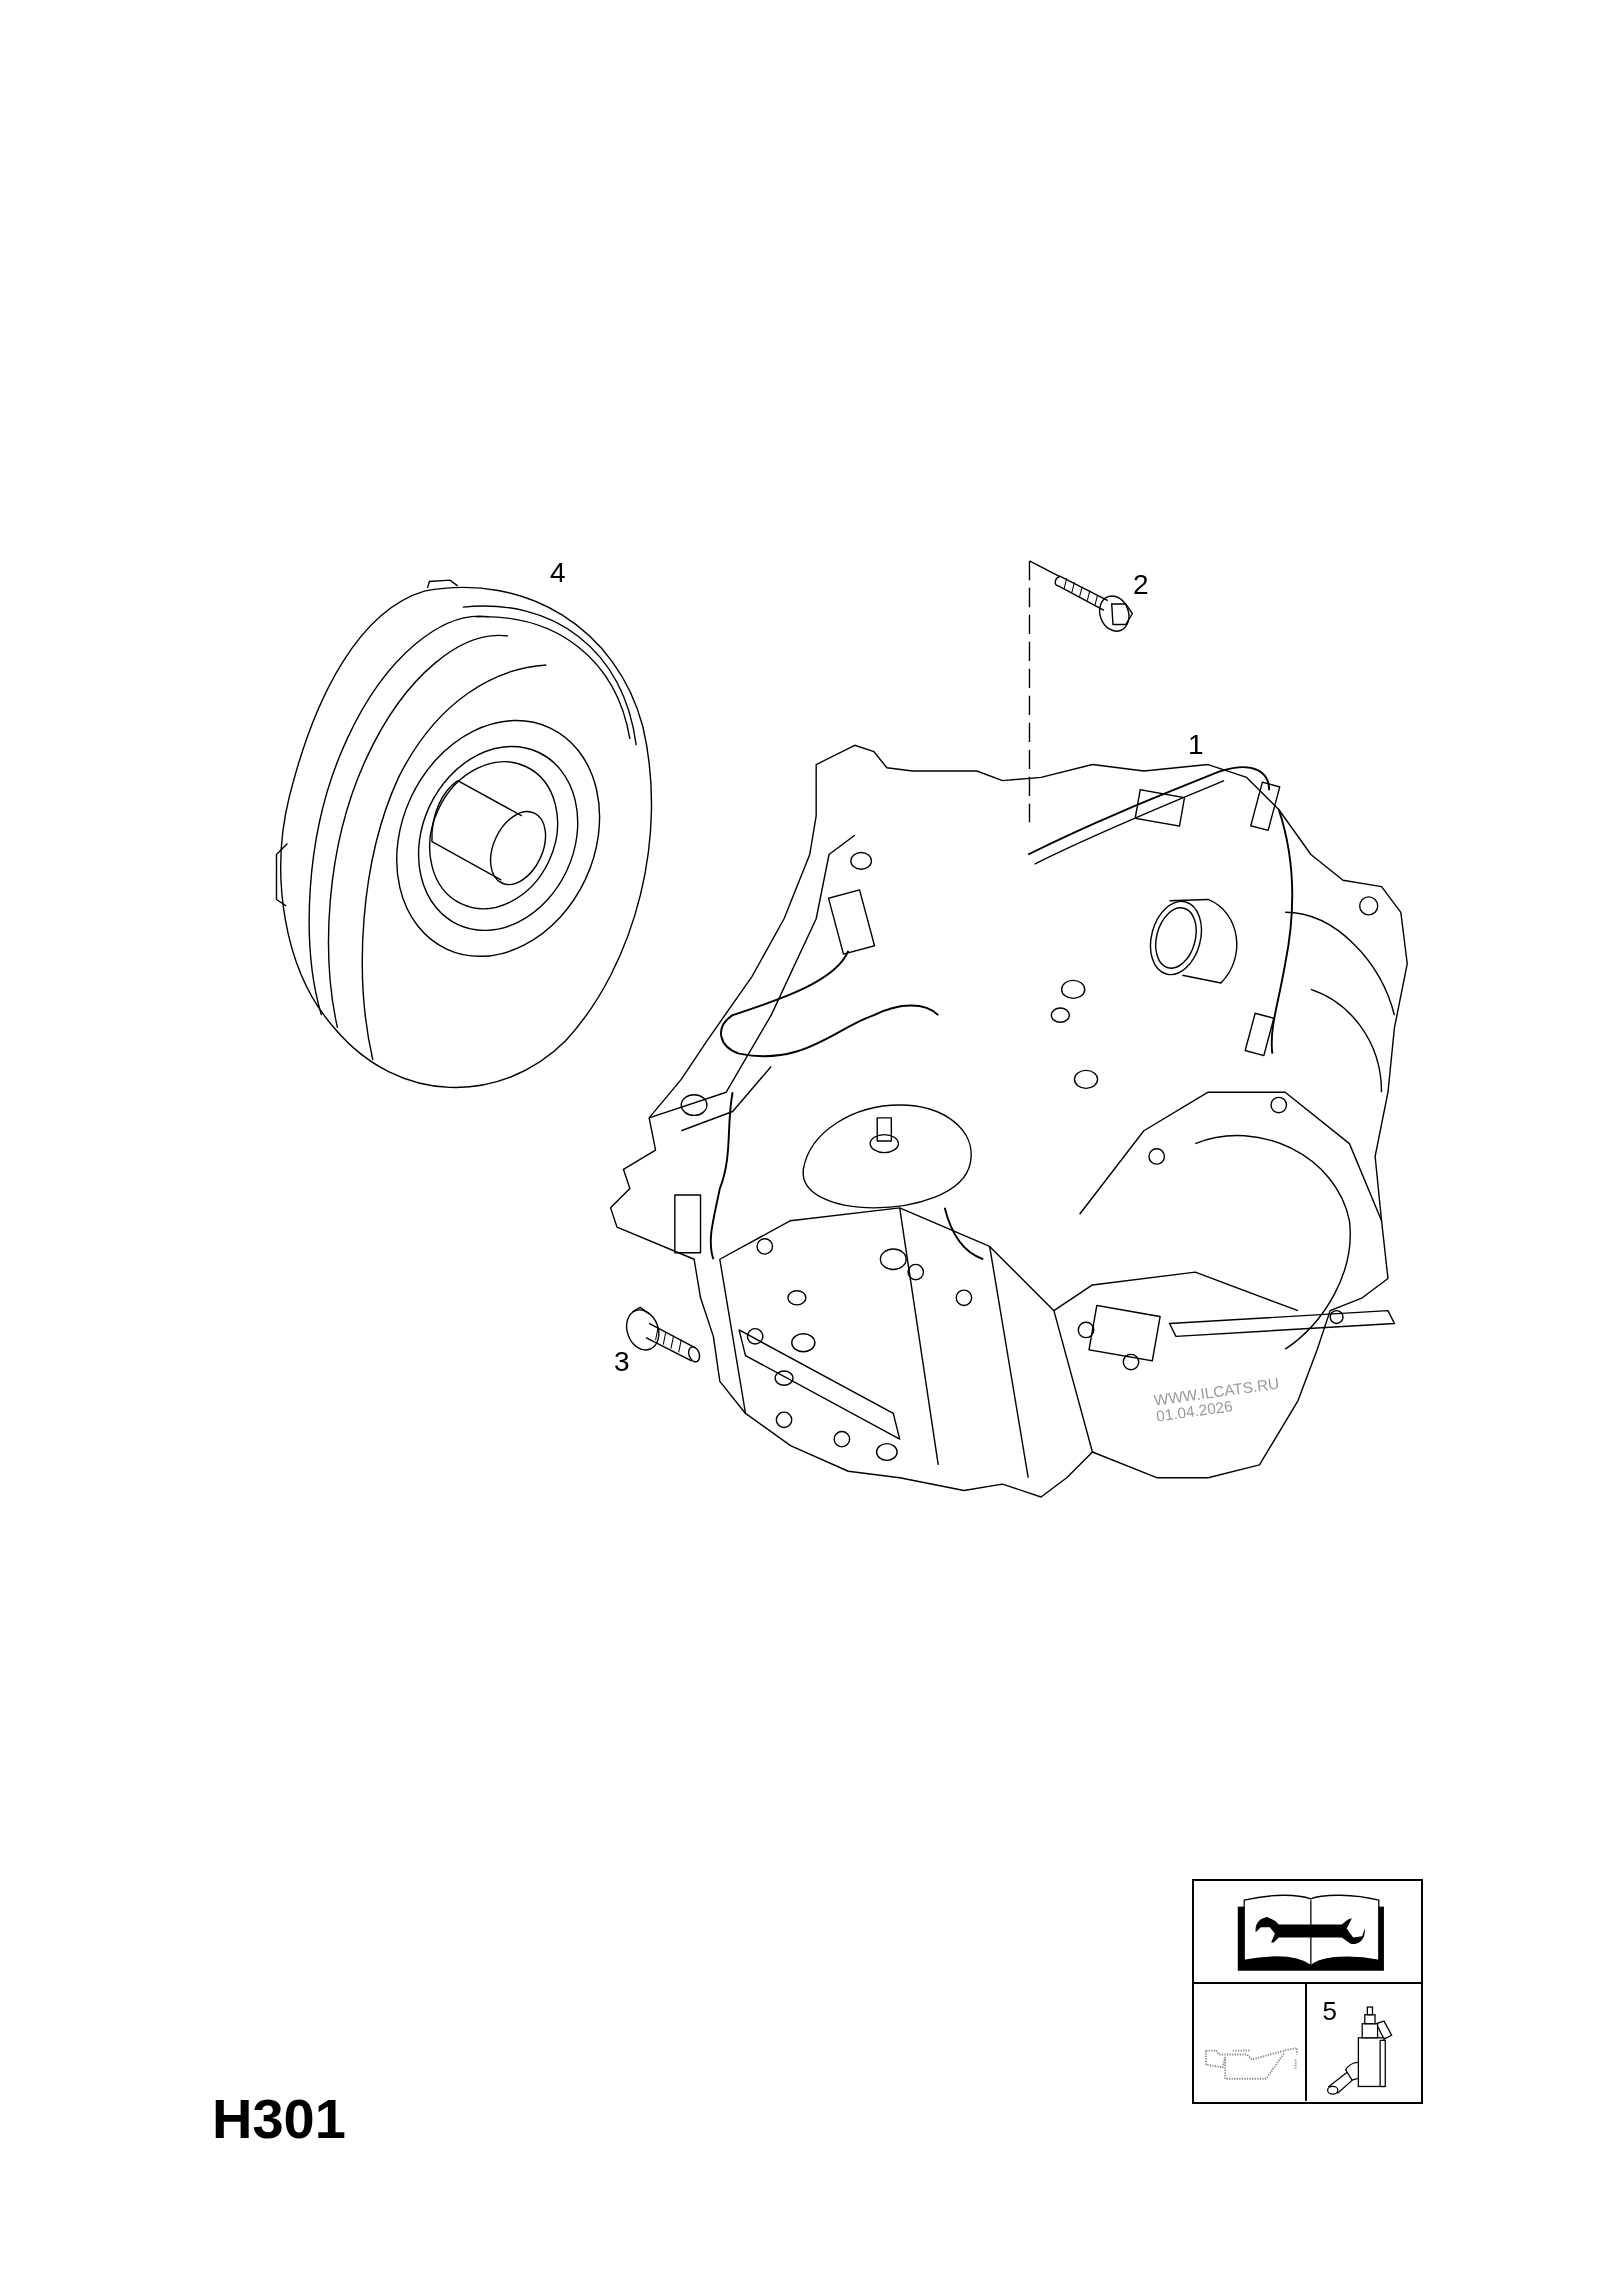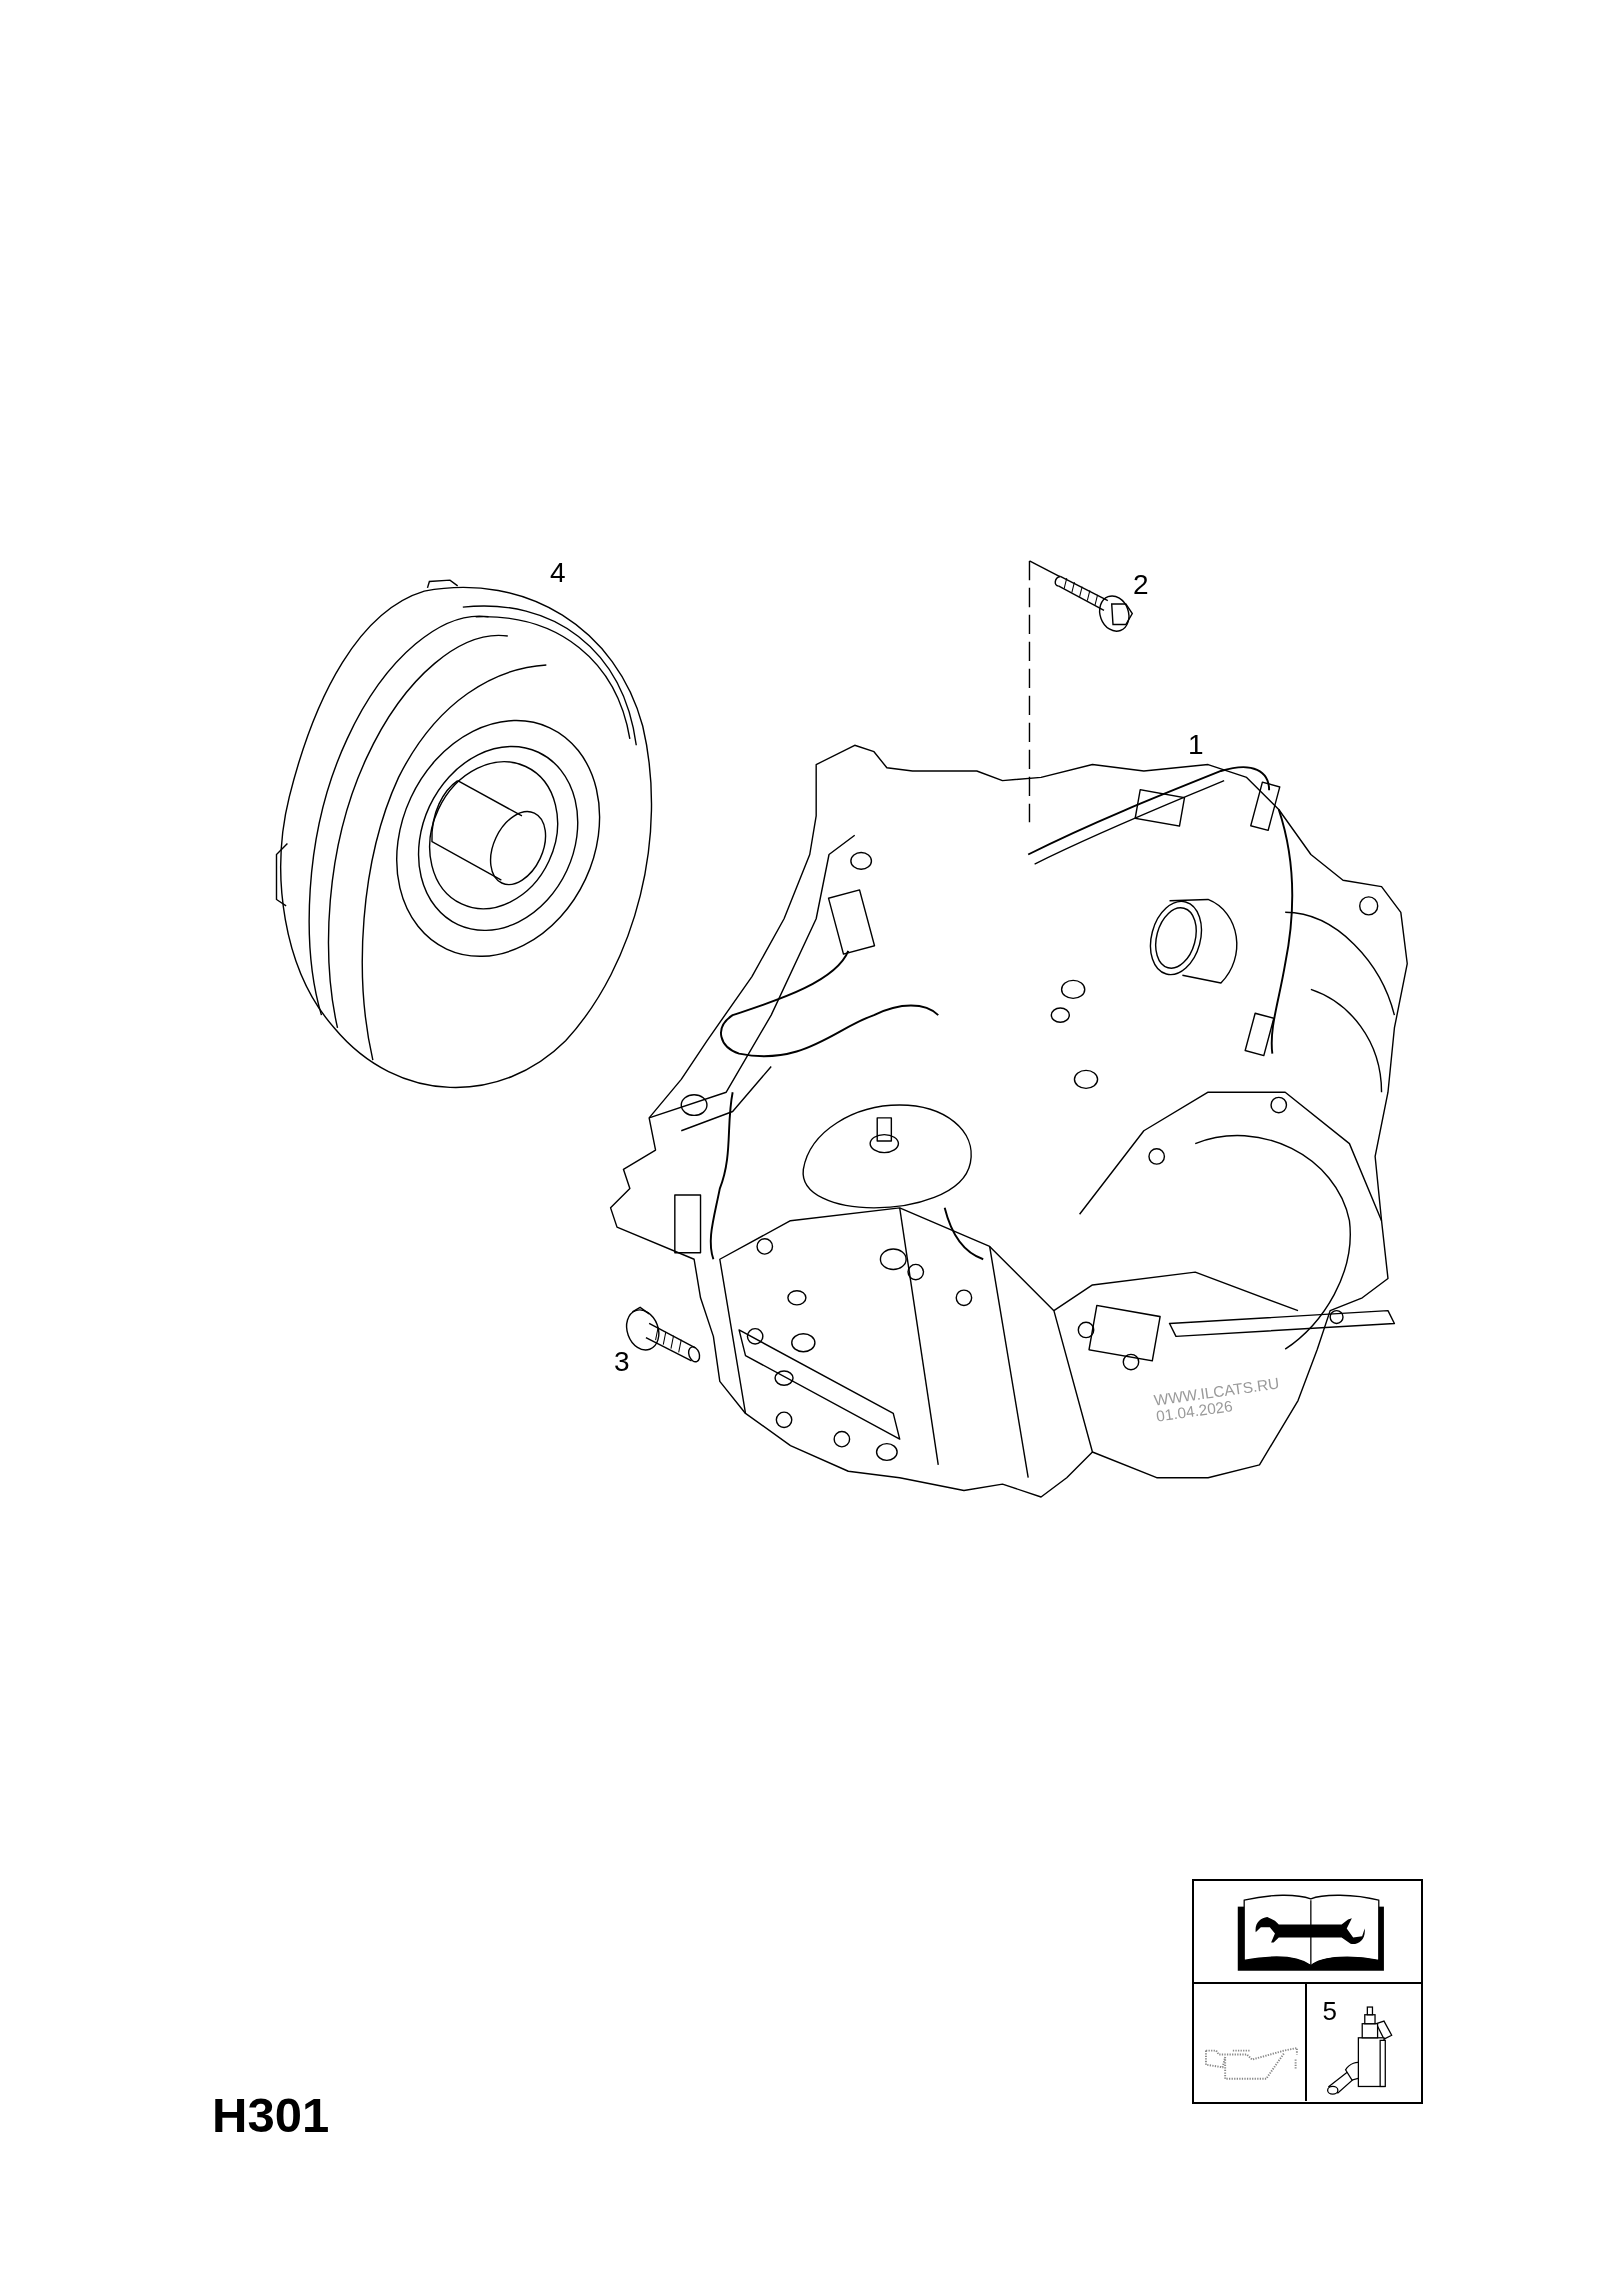--- a/index.html
+++ b/index.html
@@ -1,18 +1,18 @@
 <!DOCTYPE html>
 <html style="font-size:10.3px"><head>
 <meta charset="utf-8">
 <style>
   html, body { margin: 0; padding: 0; background: #ffffff; }
   body { width: 1624px; height: 2284px; position: relative; overflow: hidden; font-family: "Liberation Sans", sans-serif; color: #000; }
   .callout { position: absolute; font-size: 28px; font-family: "Liberation Sans", sans-serif; line-height: 1; }
-  .diagram-code { position: absolute; left: 212px; top: 2091px; font-size: 49px; font-weight: bold; font-family: "Liberation Sans", sans-serif; line-height: 1; }
+  .diagram-code { position: absolute; left: 212px; top: 2091px; font-size: 56px; font-weight: bold; font-family: "Liberation Sans", sans-serif; line-height: 1; }
   .watermark { position: absolute; left: 1153px; top: 1393px; font-size: 15.4px; color: #9a9a9a; line-height: 1.05; transform: rotate(-8deg); transform-origin: left top; }
   .legend-box { position: absolute; left: 1192px; top: 1879px; width: 231px; height: 225px; border: 2.6px solid #000; box-sizing: border-box; }
   .legend-top { position: absolute; left: 0; top: 0; width: 100%; height: 103px; border-bottom: 2.6px solid #000; box-sizing: border-box; }
   .legend-bl { position: absolute; left: 0; top: 103px; width: 113px; height: 117px; border-right: 2.6px solid #000; box-sizing: border-box; }
   .legend-br { position: absolute; left: 113px; top: 103px; width: 113px; height: 117px; }
   .legend-num { position: absolute; left: 15.4px; top: 14px; font-size: 26px; line-height: 1; }
   svg { position: absolute; overflow: visible; }
 </style>
 </head>
 <body>

